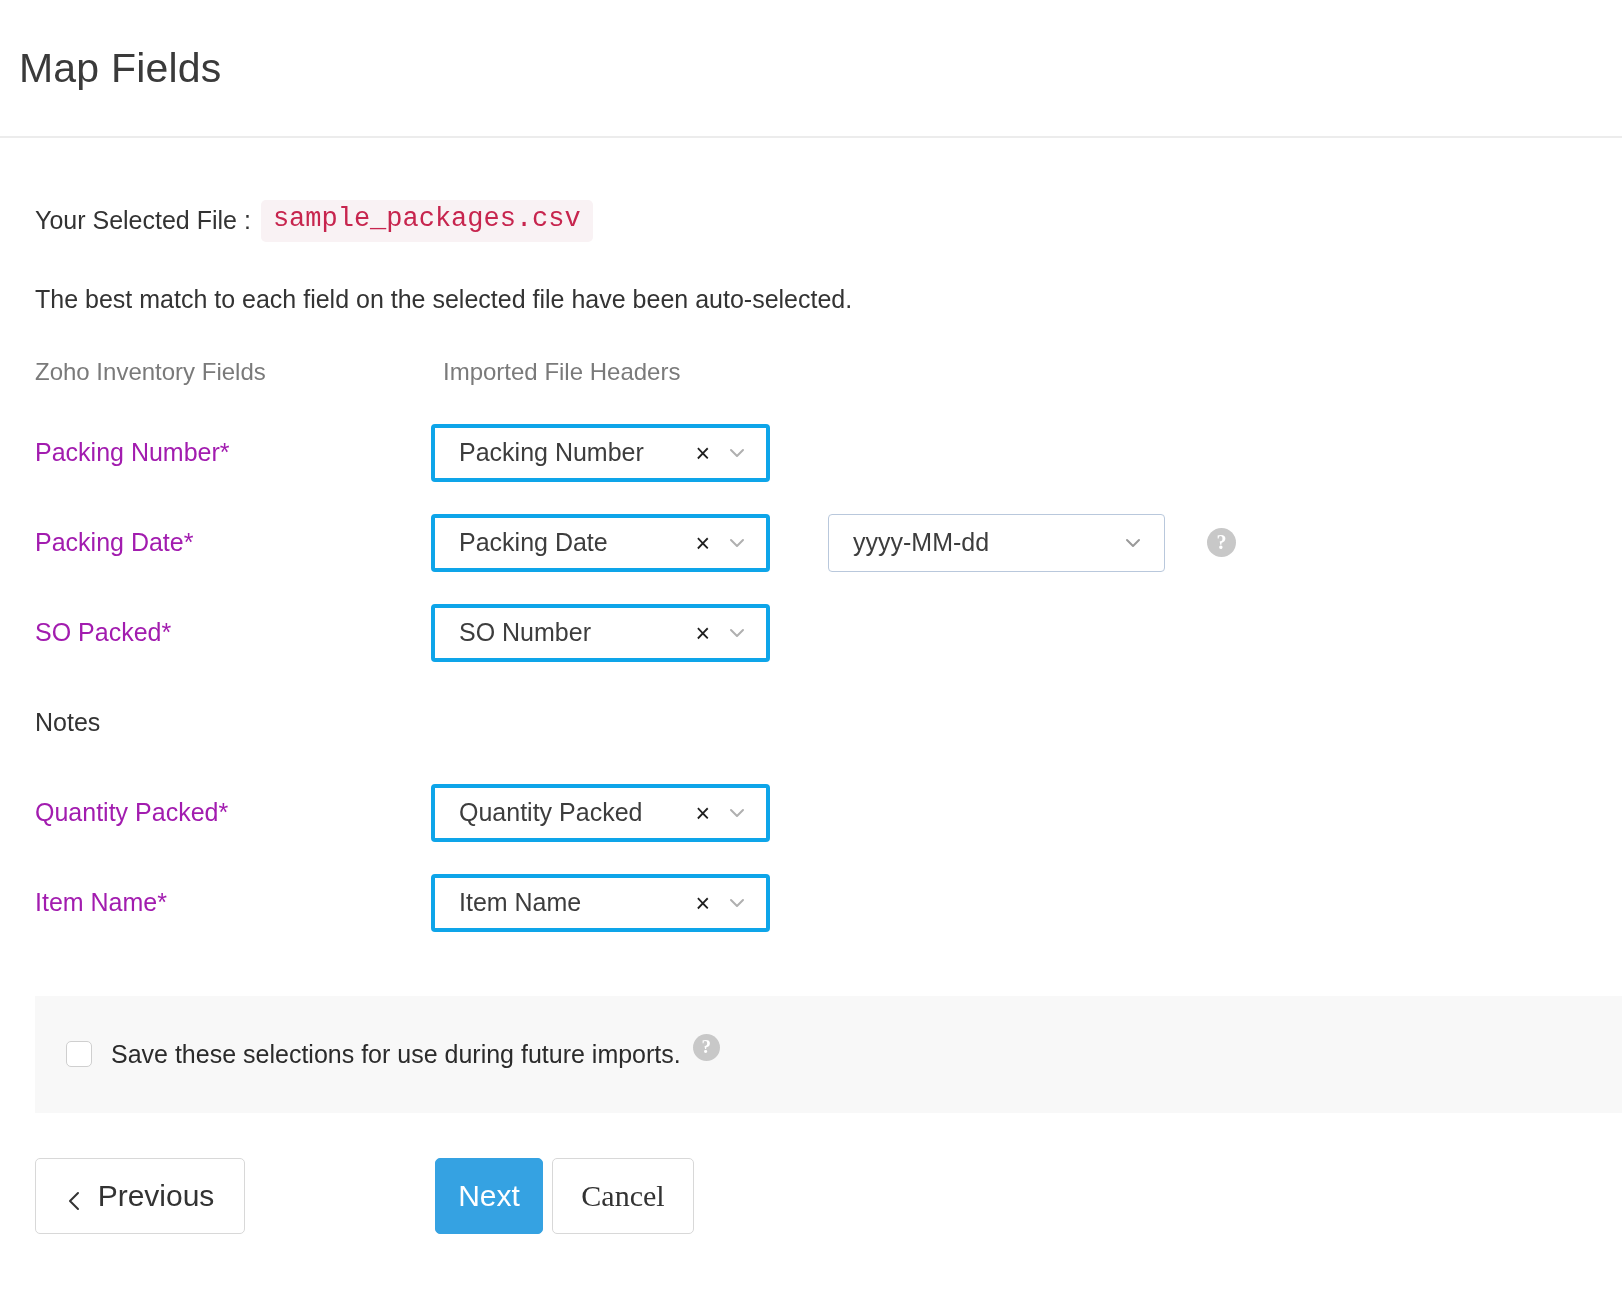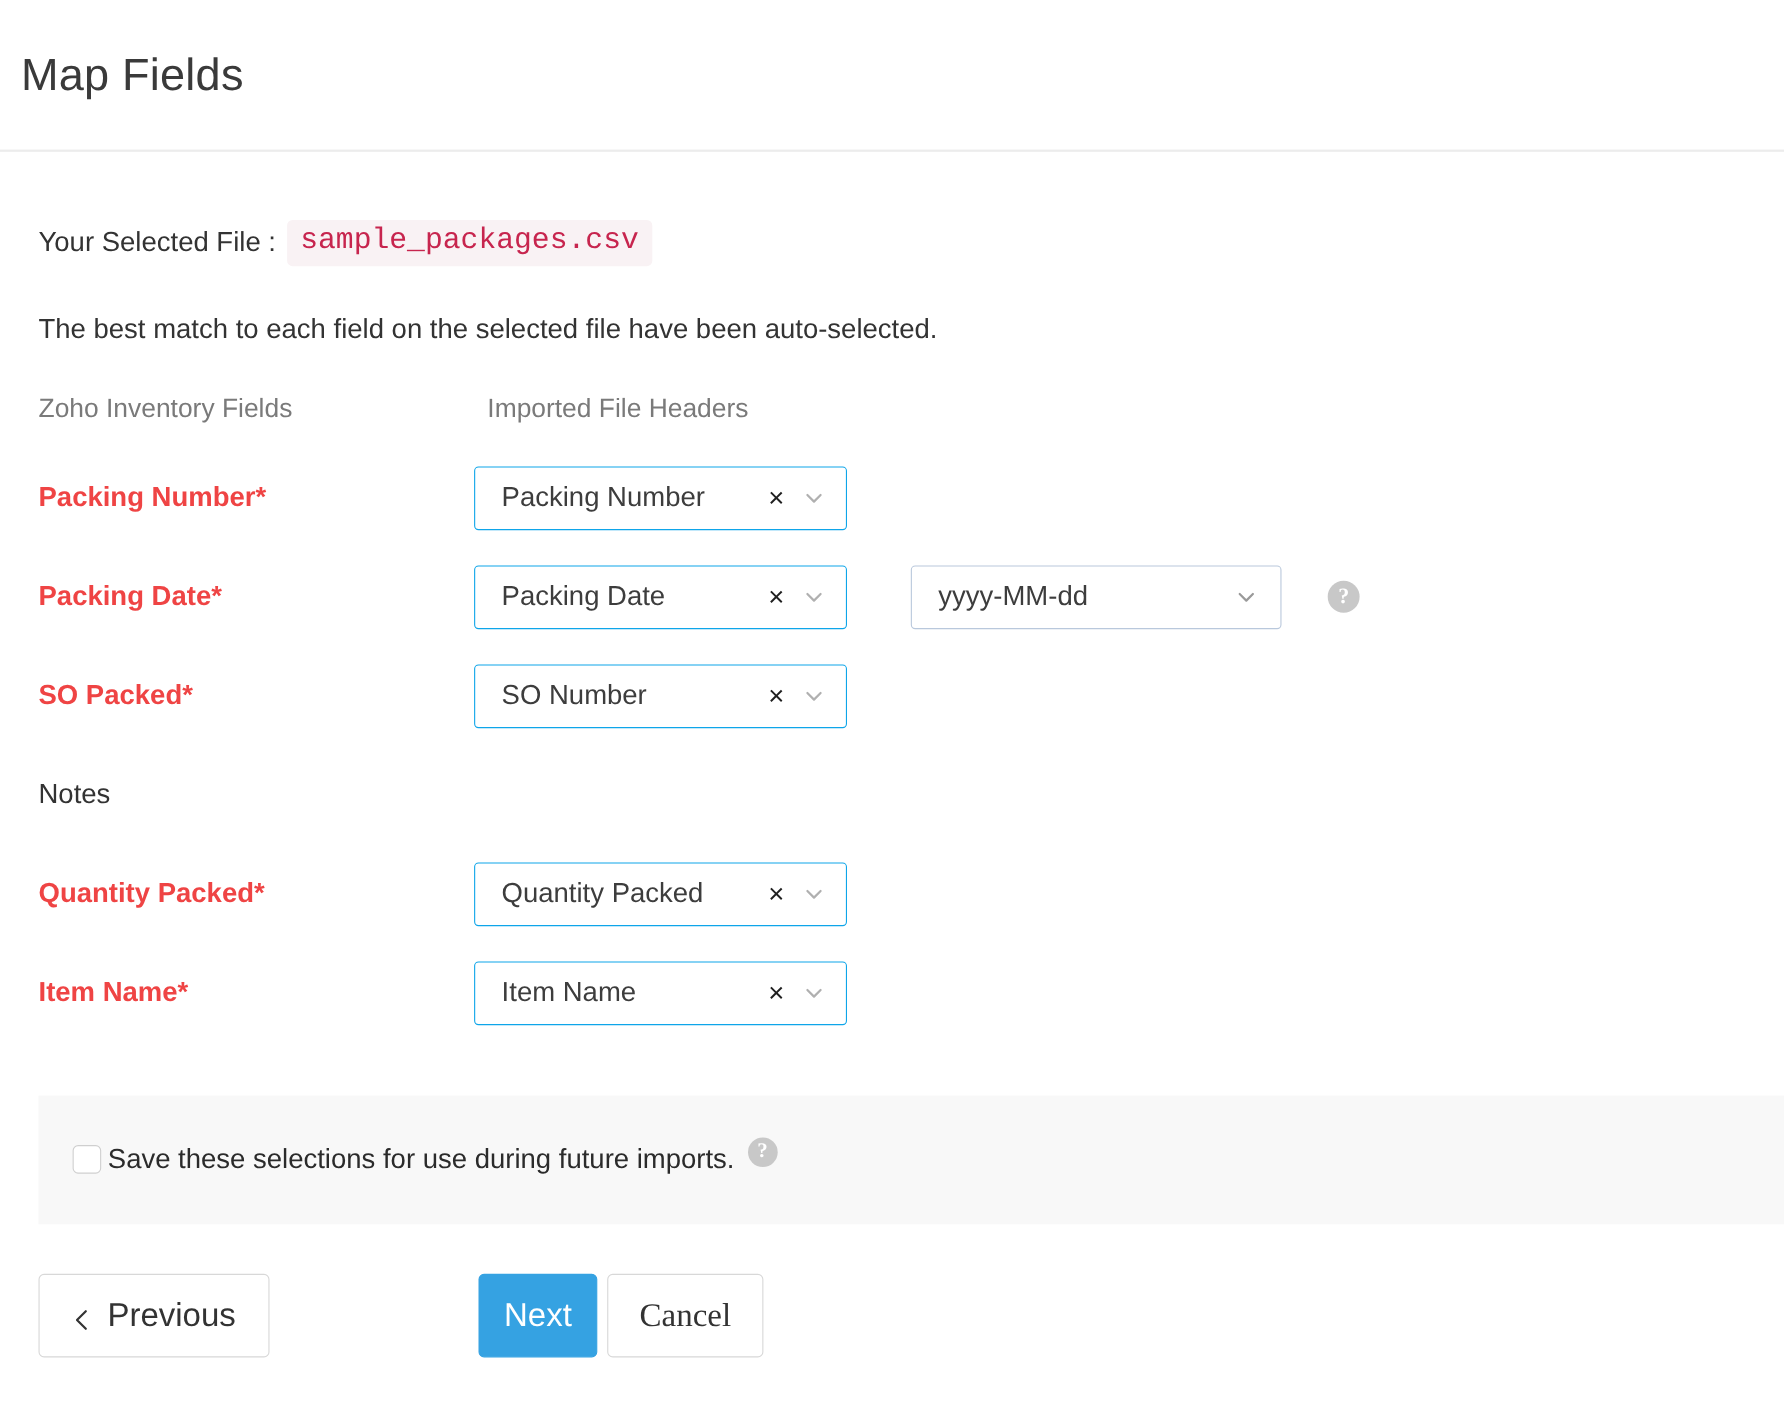--- a/index.html
+++ b/index.html
@@ -86,29 +86,28 @@
     align-items: center;
     height: 90px;
   }
   .field-label {
     width: 396px;
     font-size: 25px;
     color: #333333;
     flex: 0 0 396px;
   }
   .field-label.required {
-    color: #ef4444;
-    font-weight: bold;
+    color: #a21caf;
   }
 
   .select-box {
     position: relative;
     width: 339px;
     height: 58px;
-    border: 1px solid #0ea5e9;
+    border: 4px solid #0ea5e9;
     border-radius: 4px;
     background: #ffffff;
     display: flex;
     align-items: center;
     padding: 0 0 0 24px;
     flex: 0 0 339px;
   }
   .select-value {
     font-size: 25px;
     color: #3d3d3d;
@@ -189,21 +188,21 @@
     height: 26px;
     border: 1px solid #cfcfcf;
     border-radius: 5px;
     background: #ffffff;
     flex: 0 0 26px;
     cursor: pointer;
   }
   .save-text {
     font-size: 25px;
     color: #2b2b2b;
-    margin-left: 6px;
+    margin-left: 19px;
   }
   .save-panel .help-icon {
     margin-left: 12px;
     width: 27px;
     height: 27px;
     flex: 0 0 27px;
     font-size: 19px;
     align-self: center;
     position: relative;
     top: -7px;

